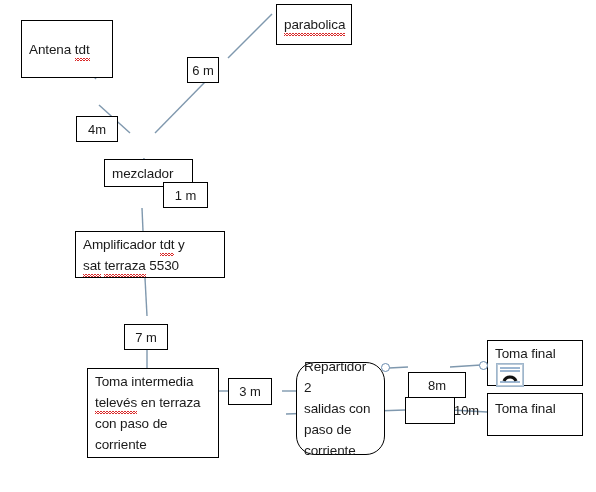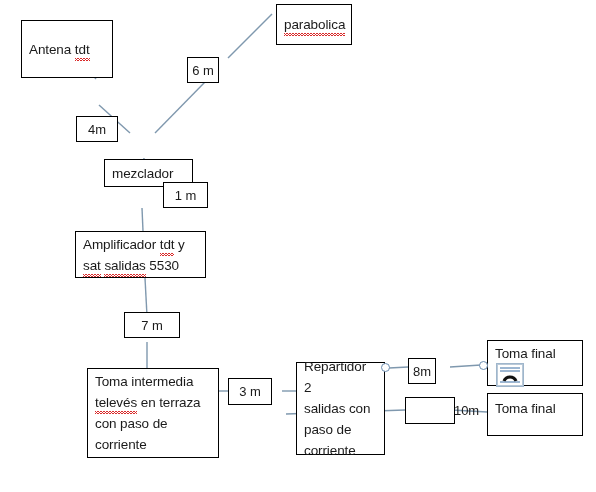--- a/index.html
+++ b/index.html
@@ -141,48 +141,48 @@
   </div>
 
   <div class="node center-one-line" style="left:104px; top:131px; width:89px; height:28px;margin-top:28px;">
     <span class="txt">mezclador</span>
   </div>
 
   <div class="node label-node" style="left:119px; top:182px; width:45px; height:26px;margin-left:44px;">
     <span class="txt">1 m</span>
   </div>
 
-  <div class="node" style="left:75px; top:231px; width:131px; height:47px;">
+  <div class="node" style="left:75px; top:231px; width:150px; height:47px;">
     <span class="txt">Amplificador <span class="sp">tdt</span> y
-<span class="sp">sat</span> <span class="sp">salidas</span> 5530</span>
-  </div>
-
-  <div class="node label-node" style="left:124px; top:312px; width:56px; height:26px;">
+<span class="sp">sat</span> <span class="sp">terraza</span> 5530</span>
+  </div>
+
+  <div class="node label-node" style="left:124px; top:324px; width:44px; height:26px;">
     <span class="txt">7 m</span>
   </div>
 
   <div class="node" style="left:87px; top:368px; width:132px; height:90px;align-items:center;">
     <span class="txt">Toma intermedia
 <span class="sp">televés</span> en terraza
 con paso de
 corriente</span>
   </div>
 
   <div class="node label-node" style="left:228px; top:378px; width:44px; height:27px;">
     <span class="txt">3 m</span>
   </div>
 
-  <div class="node" style="left:296px; top:362px; width:89px; height:93px;">
+  <div class="node" style="left:296px; top:362px; width:89px; height:93px;border-radius:19px;">
     <span class="txt">Repartidor 2
 salidas con
 paso de
 corriente</span>
   </div>
 
-  <div class="node label-node" style="left:408px; top:358px; width:28px; height:26px;align-items:center;">
+  <div class="node label-node" style="left:408px; top:372px; width:58px; height:26px;align-items:center;">
     <span class="txt">8m</span>
   </div>
 
   <div class="node label-node" style="left:405px; top:397px; width:47px; height:27px;padding-left:48px;">
     <span class="txt">10m</span>
   </div>
 
   <div class="node" style="left:487px; top:340px; width:96px; height:46px; align-items:flex-start;">
     <span class="txt" style="padding-top:2px;">Toma final</span>
   </div>

